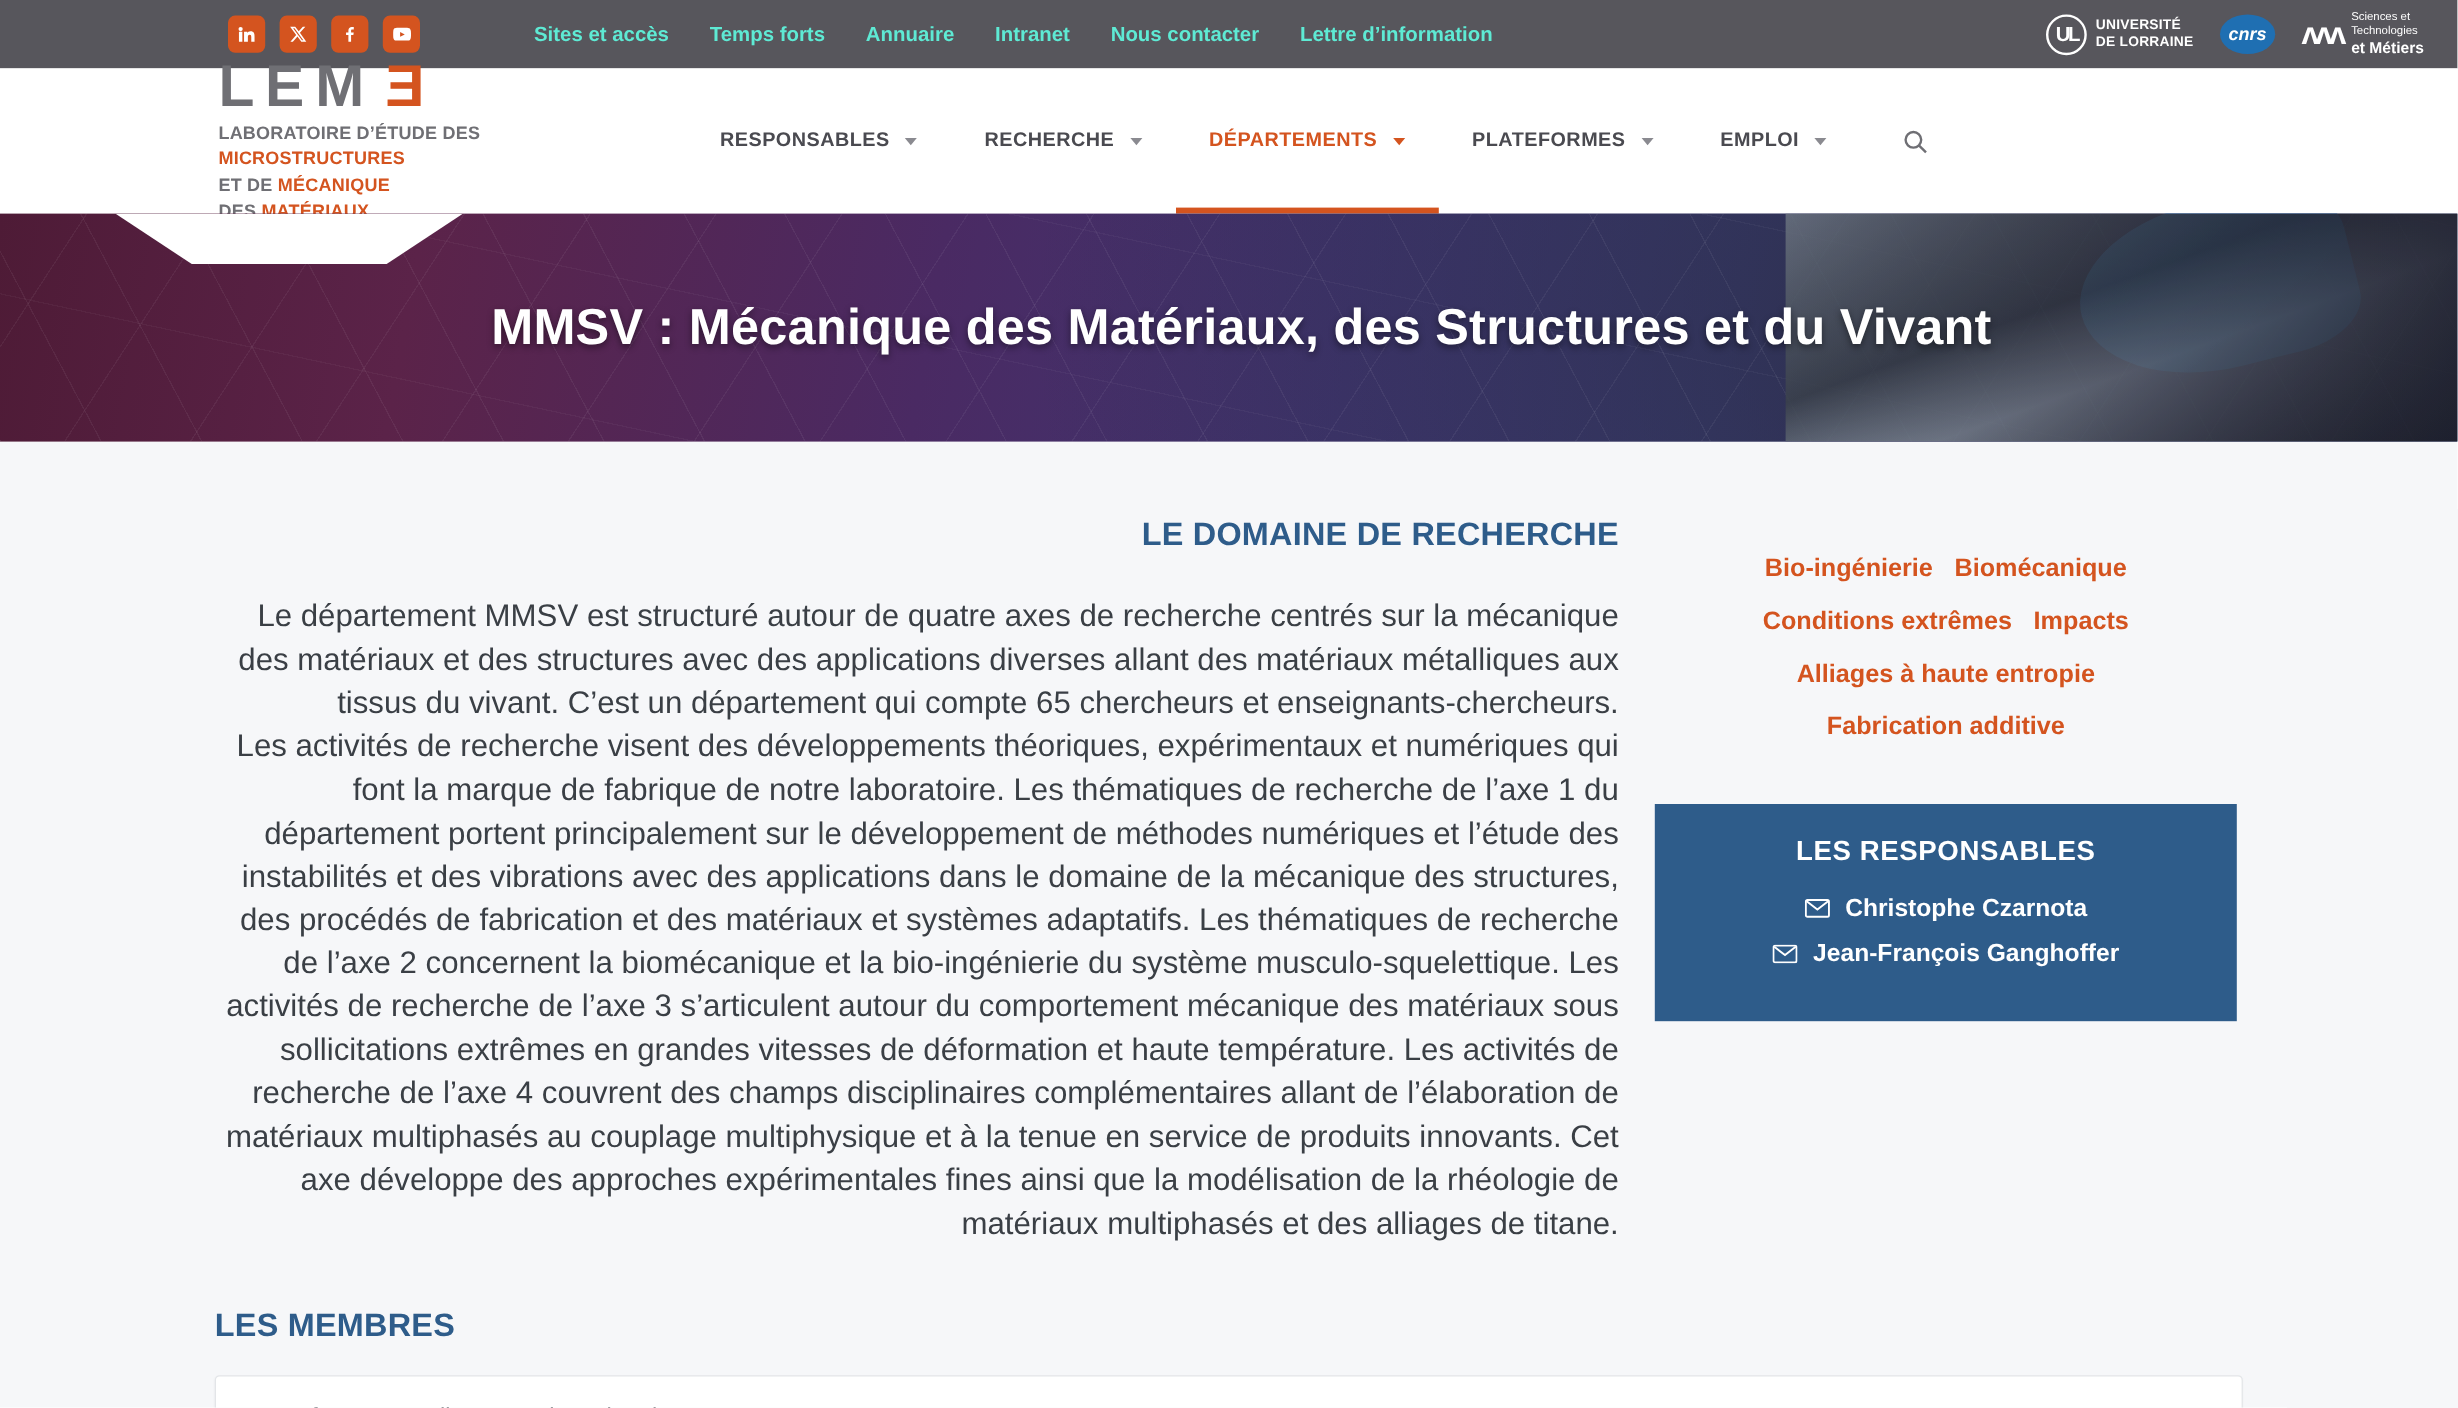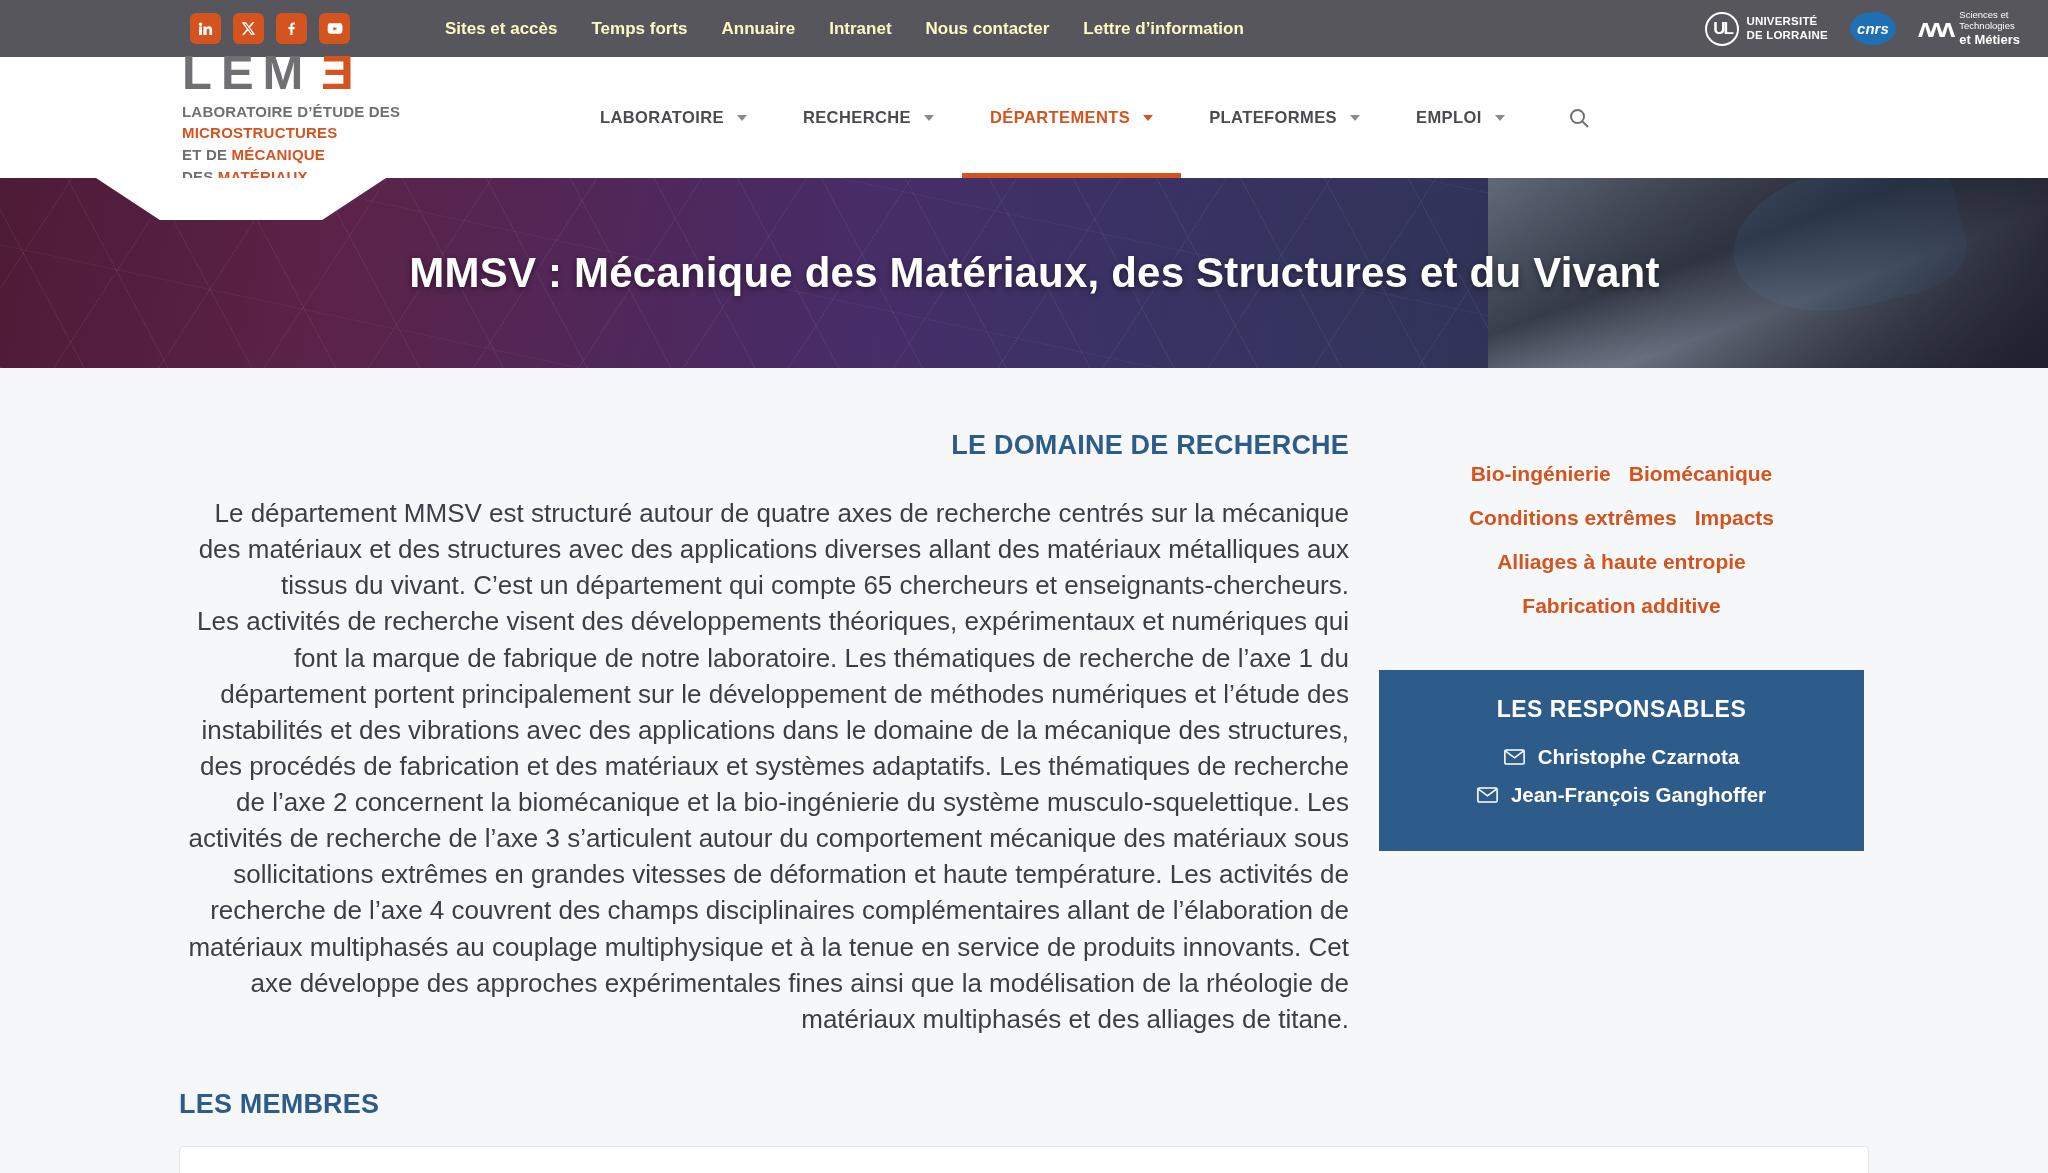--- a/index.html
+++ b/index.html
@@ -36,21 +36,21 @@
   }
   .social-icon svg { display: block; }
 
   .toplinks {
     display: flex;
     align-items: center;
     gap: 34px;
     margin-left: 95px;
   }
   .toplinks a {
-    color: #fef9c3;
+    color: #5eead4;
     font-size: 17px;
     font-weight: bold;
     text-decoration: none;
     white-space: nowrap;
   }
 
   .partners {
     position: absolute;
     right: 28px;
     top: 0; bottom: 0;
@@ -362,21 +362,21 @@
     </div>
     <div class="logo-sub">
       <div><span>LABORATOIRE D’ÉTUDE DES </span><span class="or">MICROSTRUCTURES</span></div>
       <div><span>ET DE </span><span class="or">MÉCANIQUE</span></div>
       <div><span>DES </span><span class="or">MATÉRIAUX</span></div>
     </div>
   </div>
 
   <nav class="nav">
     <div class="nav-item">
-      <span>LABORATOIRE</span>
+      <span>RESPONSABLES</span>
       <span class="caret"></span>
     </div>
     <div class="nav-item">
       <span>RECHERCHE</span>
       <span class="caret"></span>
     </div>
     <div class="nav-item active">
       <span>DÉPARTEMENTS</span>
       <span class="caret"></span>
     </div>

